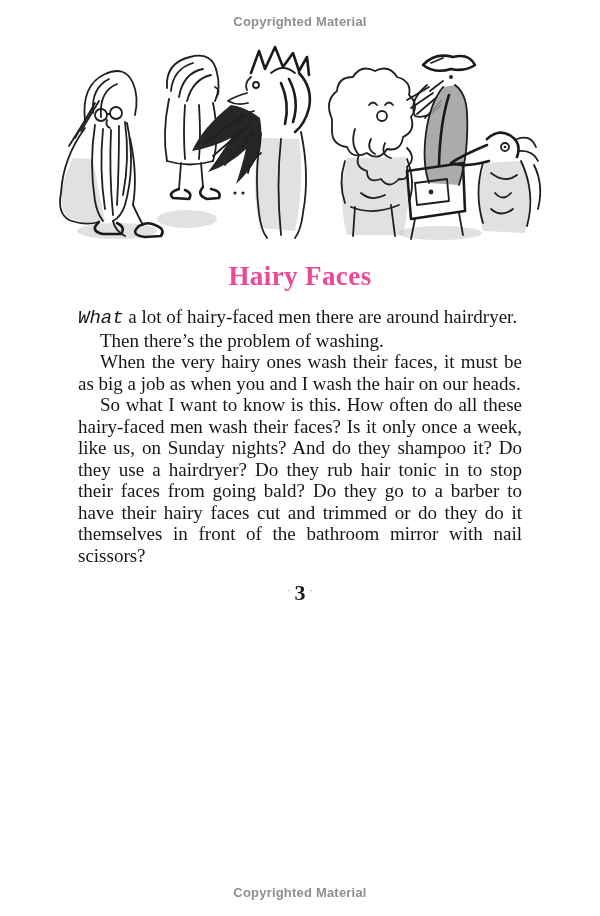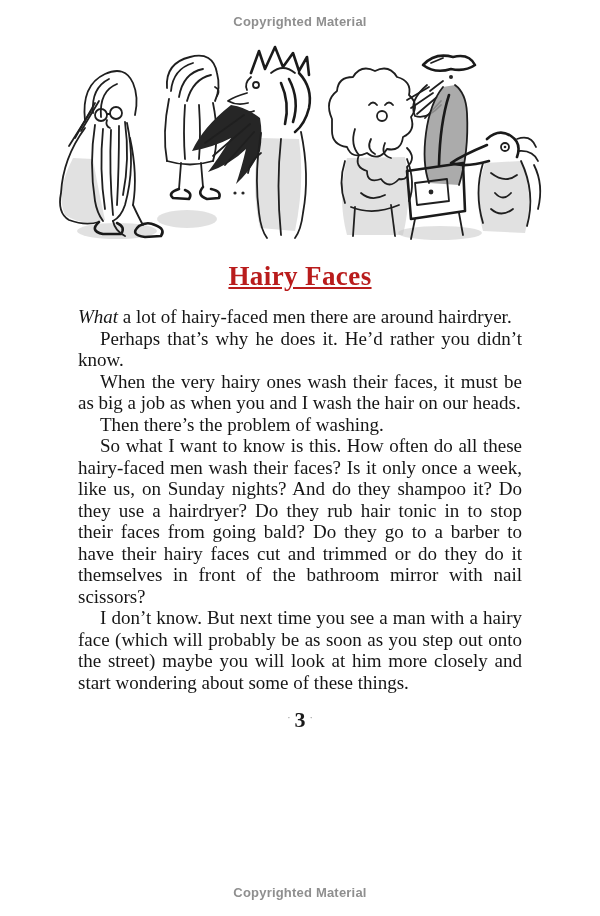--- a/index.html
+++ b/index.html
@@ -30,33 +30,32 @@
     height: 200px;
     margin: 14px auto 0 auto;
   }
   .illustration svg { width: 100%; height: 100%; display: block; }
   h1.title {
     margin-top: 18px;
     text-align: center;
     font-size: 27px;
     font-weight: 700;
     letter-spacing: 0.4px;
-    color: #b91c1c;
-    text-decoration: underline;
+    color: #ec4899;
   }
   .body-text {
     width: 444px;
     margin: 14px auto 0 auto;
     font-size: 19px;
     line-height: 21.5px;
     text-align: justify;
   }
   .body-text p { margin: 0; }
   .body-text p.indent { text-indent: 22px; }
-  .body-text em { font-style: italic; }
+  .body-text em { font-style: italic; font-family: Liberation Mono, monospace; }
   .page-number {
     margin-top: 14px;
     text-align: center;
     font-size: 22px;
     font-weight: 700;
     color: #1a1a1a;
   }
   .pn-dot {
     font-size: 10px;
     font-weight: 400;
@@ -206,25 +205,23 @@
       </g>
     </svg>
   </div>
 
   <h1 class="title">Hairy Faces</h1>
 
   <div class="body-text">
     <p>
       <em>What</em><span> a lot of hairy-faced men there are around hairdryer.</span>
     </p>
-    <p class="indent">Perhaps that’s why he does it. He’d rather you didn’t know.</p>
+    <p class="indent">Then there’s the problem of washing.</p>
     <p class="indent">When the very hairy ones wash their faces, it must be as big a job as when you and I wash the hair on our heads.</p>
-    <p class="indent">Then there’s the problem of washing.</p>
     <p class="indent">So what I want to know is this. How often do all these hairy-faced men wash their faces? Is it only once a week, like us, on Sunday nights? And do they shampoo it? Do they use a hairdryer? Do they rub hair tonic in to stop their faces from going bald? Do they go to a barber to have their hairy faces cut and trimmed or do they do it themselves in front of the bathroom mirror with nail scissors?</p>
-    <p class="indent">I don’t know. But next time you see a man with a hairy face (which will probably be as soon as you step out onto the street) maybe you will look at him more closely and start wondering about some of these things.</p>
   </div>
 
   <div class="page-number">
     <span class="pn-dot">·</span><span>3</span><span class="pn-dot">·</span>
   </div>
 
   <div class="banner bottom">Copyrighted Material</div>
 
 </div>
 

